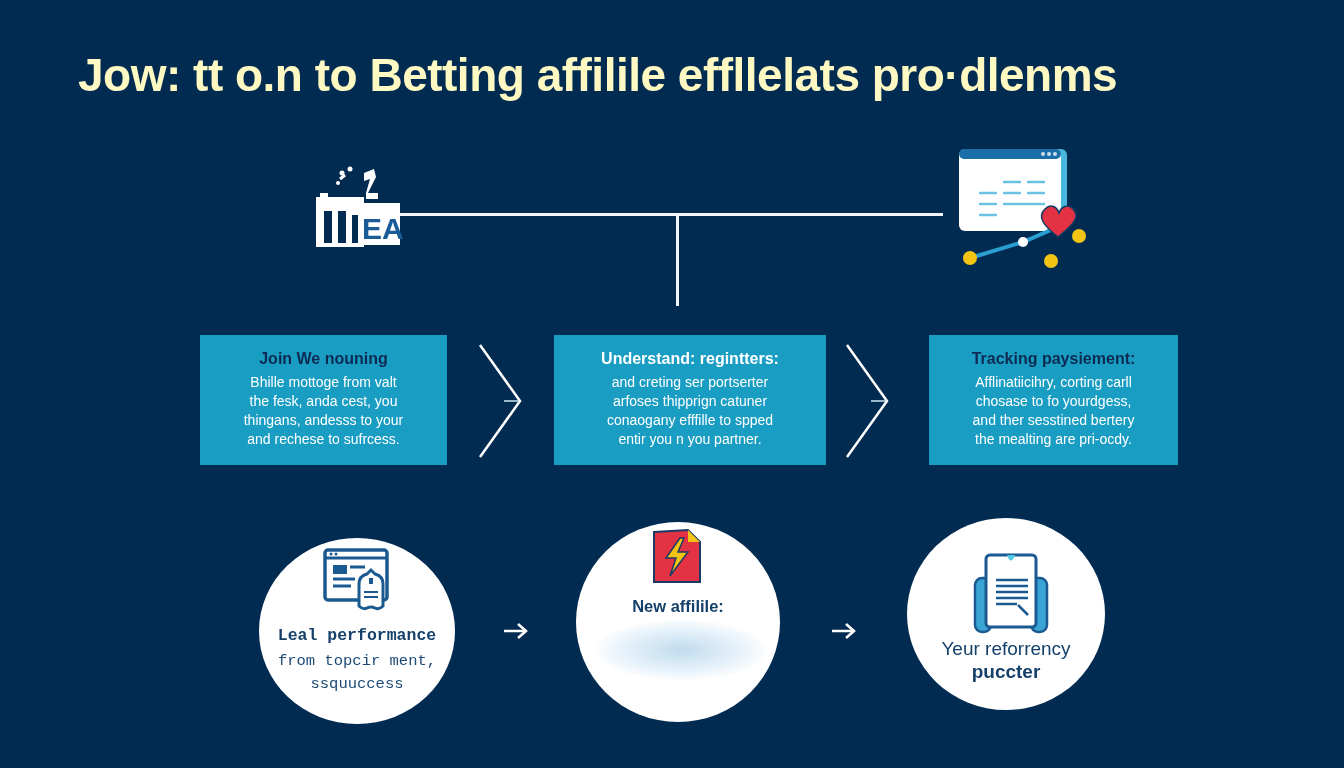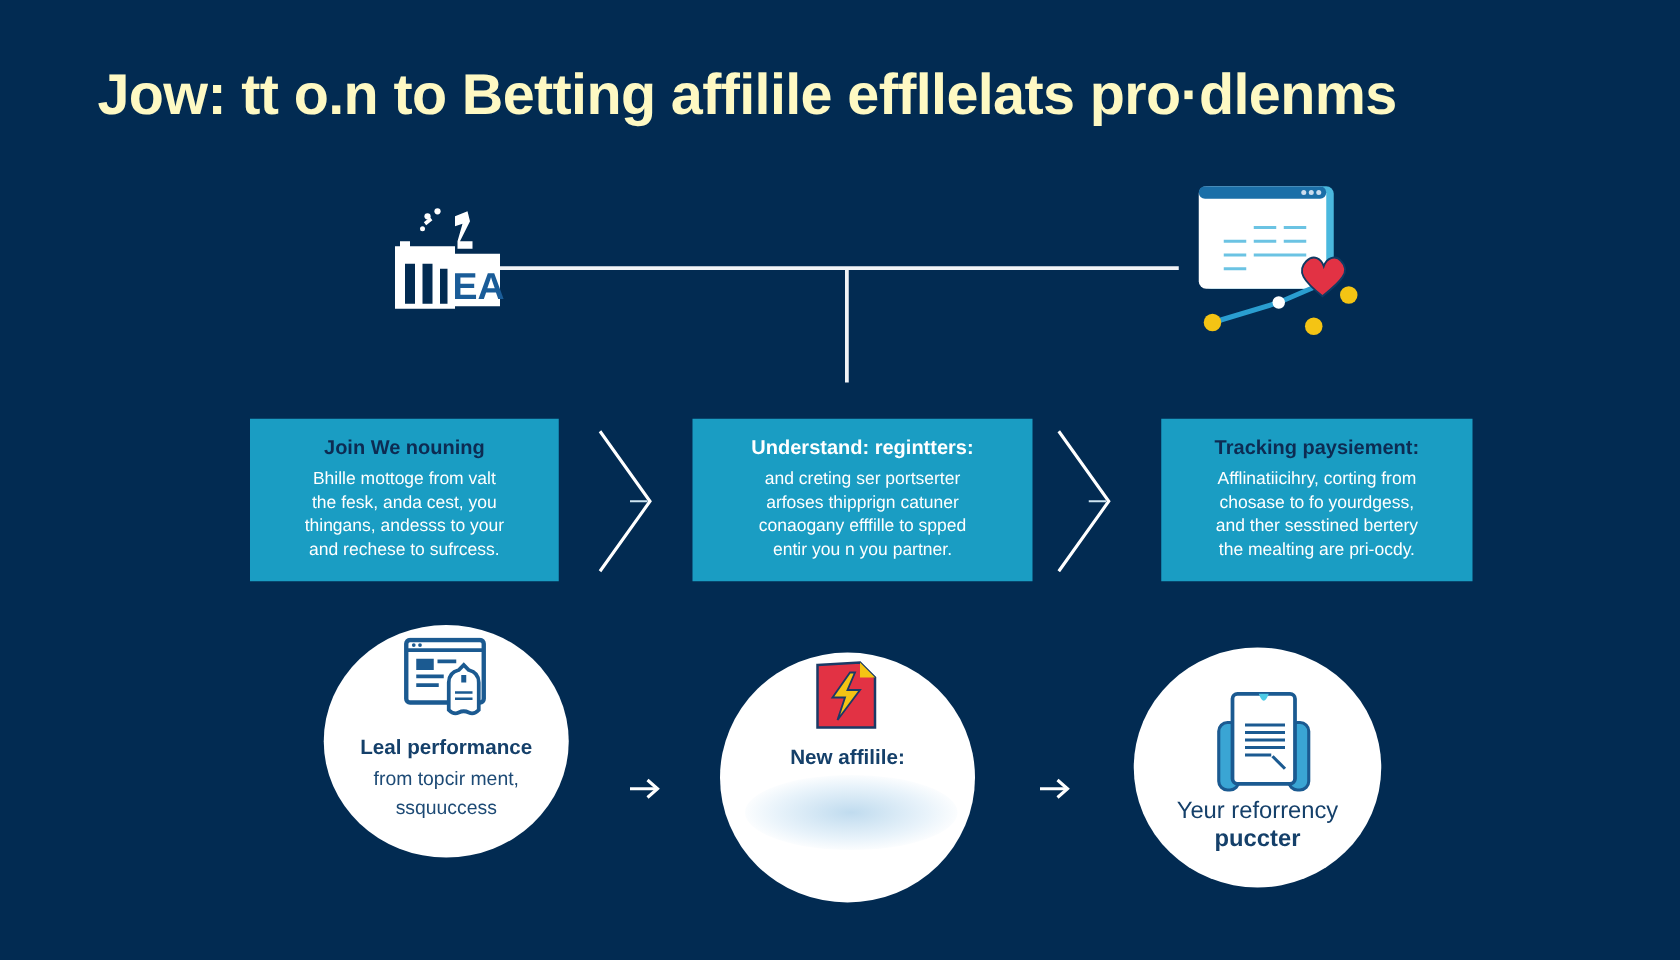--- a/index.html
+++ b/index.html
@@ -85,21 +85,21 @@
       font-weight: bold;
       font-size: 16.5px;
       color: #15406a;
       line-height: 20px;
     }
     .circle .c-body {
       font-size: 15.5px;
       line-height: 23px;
       color: #1d4a75;
     }
-    .c1 { left: 259px; top: 500px; width: 196px; height: 186px; }
+    .c1 { left: 259px; top: 538px; width: 196px; height: 186px; font-family: Liberation Mono, monospace; }
     .c2 { left: 576px; top: 522px; width: 204px; height: 200px; }
     .c3 { left: 907px; top: 518px; width: 198px; height: 192px; }
     .c2 .blur {
       position: absolute;
       left: 20px; top: 98px;
       width: 170px; height: 60px;
       border-radius: 50%;
       background: radial-gradient(ellipse at center, rgba(140,190,225,0.55) 0%, rgba(180,215,240,0.3) 50%, rgba(255,255,255,0) 75%);
     }
     .arrow {
@@ -199,21 +199,21 @@
 <div class="chevron" style="left:845px;">
   <svg width="46" height="116" viewBox="0 0 46 116">
     <polyline points="2,2 42,58 2,114" stroke="#ffffff" stroke-width="2.5" fill="none"></polyline>
     <line x1="26" y1="58" x2="40" y2="58" stroke="#cfe6f2" stroke-width="1.5"></line>
   </svg>
 </div>
 
 <div class="step-box b3">
   <div class="head">Tracking paysiement:</div>
   <div class="body">
-    <div>Afflinatiicihry, corting from</div>
+    <div>Afflinatiicihry, corting carll</div>
     <div>chosase to fo yourdgess,</div>
     <div>and ther sesstined bertery</div>
     <div>the mealting are pri-ocdy.</div>
   </div>
 </div>
 
 <div class="circle c1">
   <svg class="icon-svg" style="left:64px; top:10px;" width="70" height="66" viewBox="0 0 70 66">
     <rect x="2" y="2" width="62" height="50" rx="3" fill="#fff" stroke="#1b5a91" stroke-width="3.5"></rect>
     <line x1="2" y1="10" x2="64" y2="10" stroke="#1b5a91" stroke-width="3"></line>

